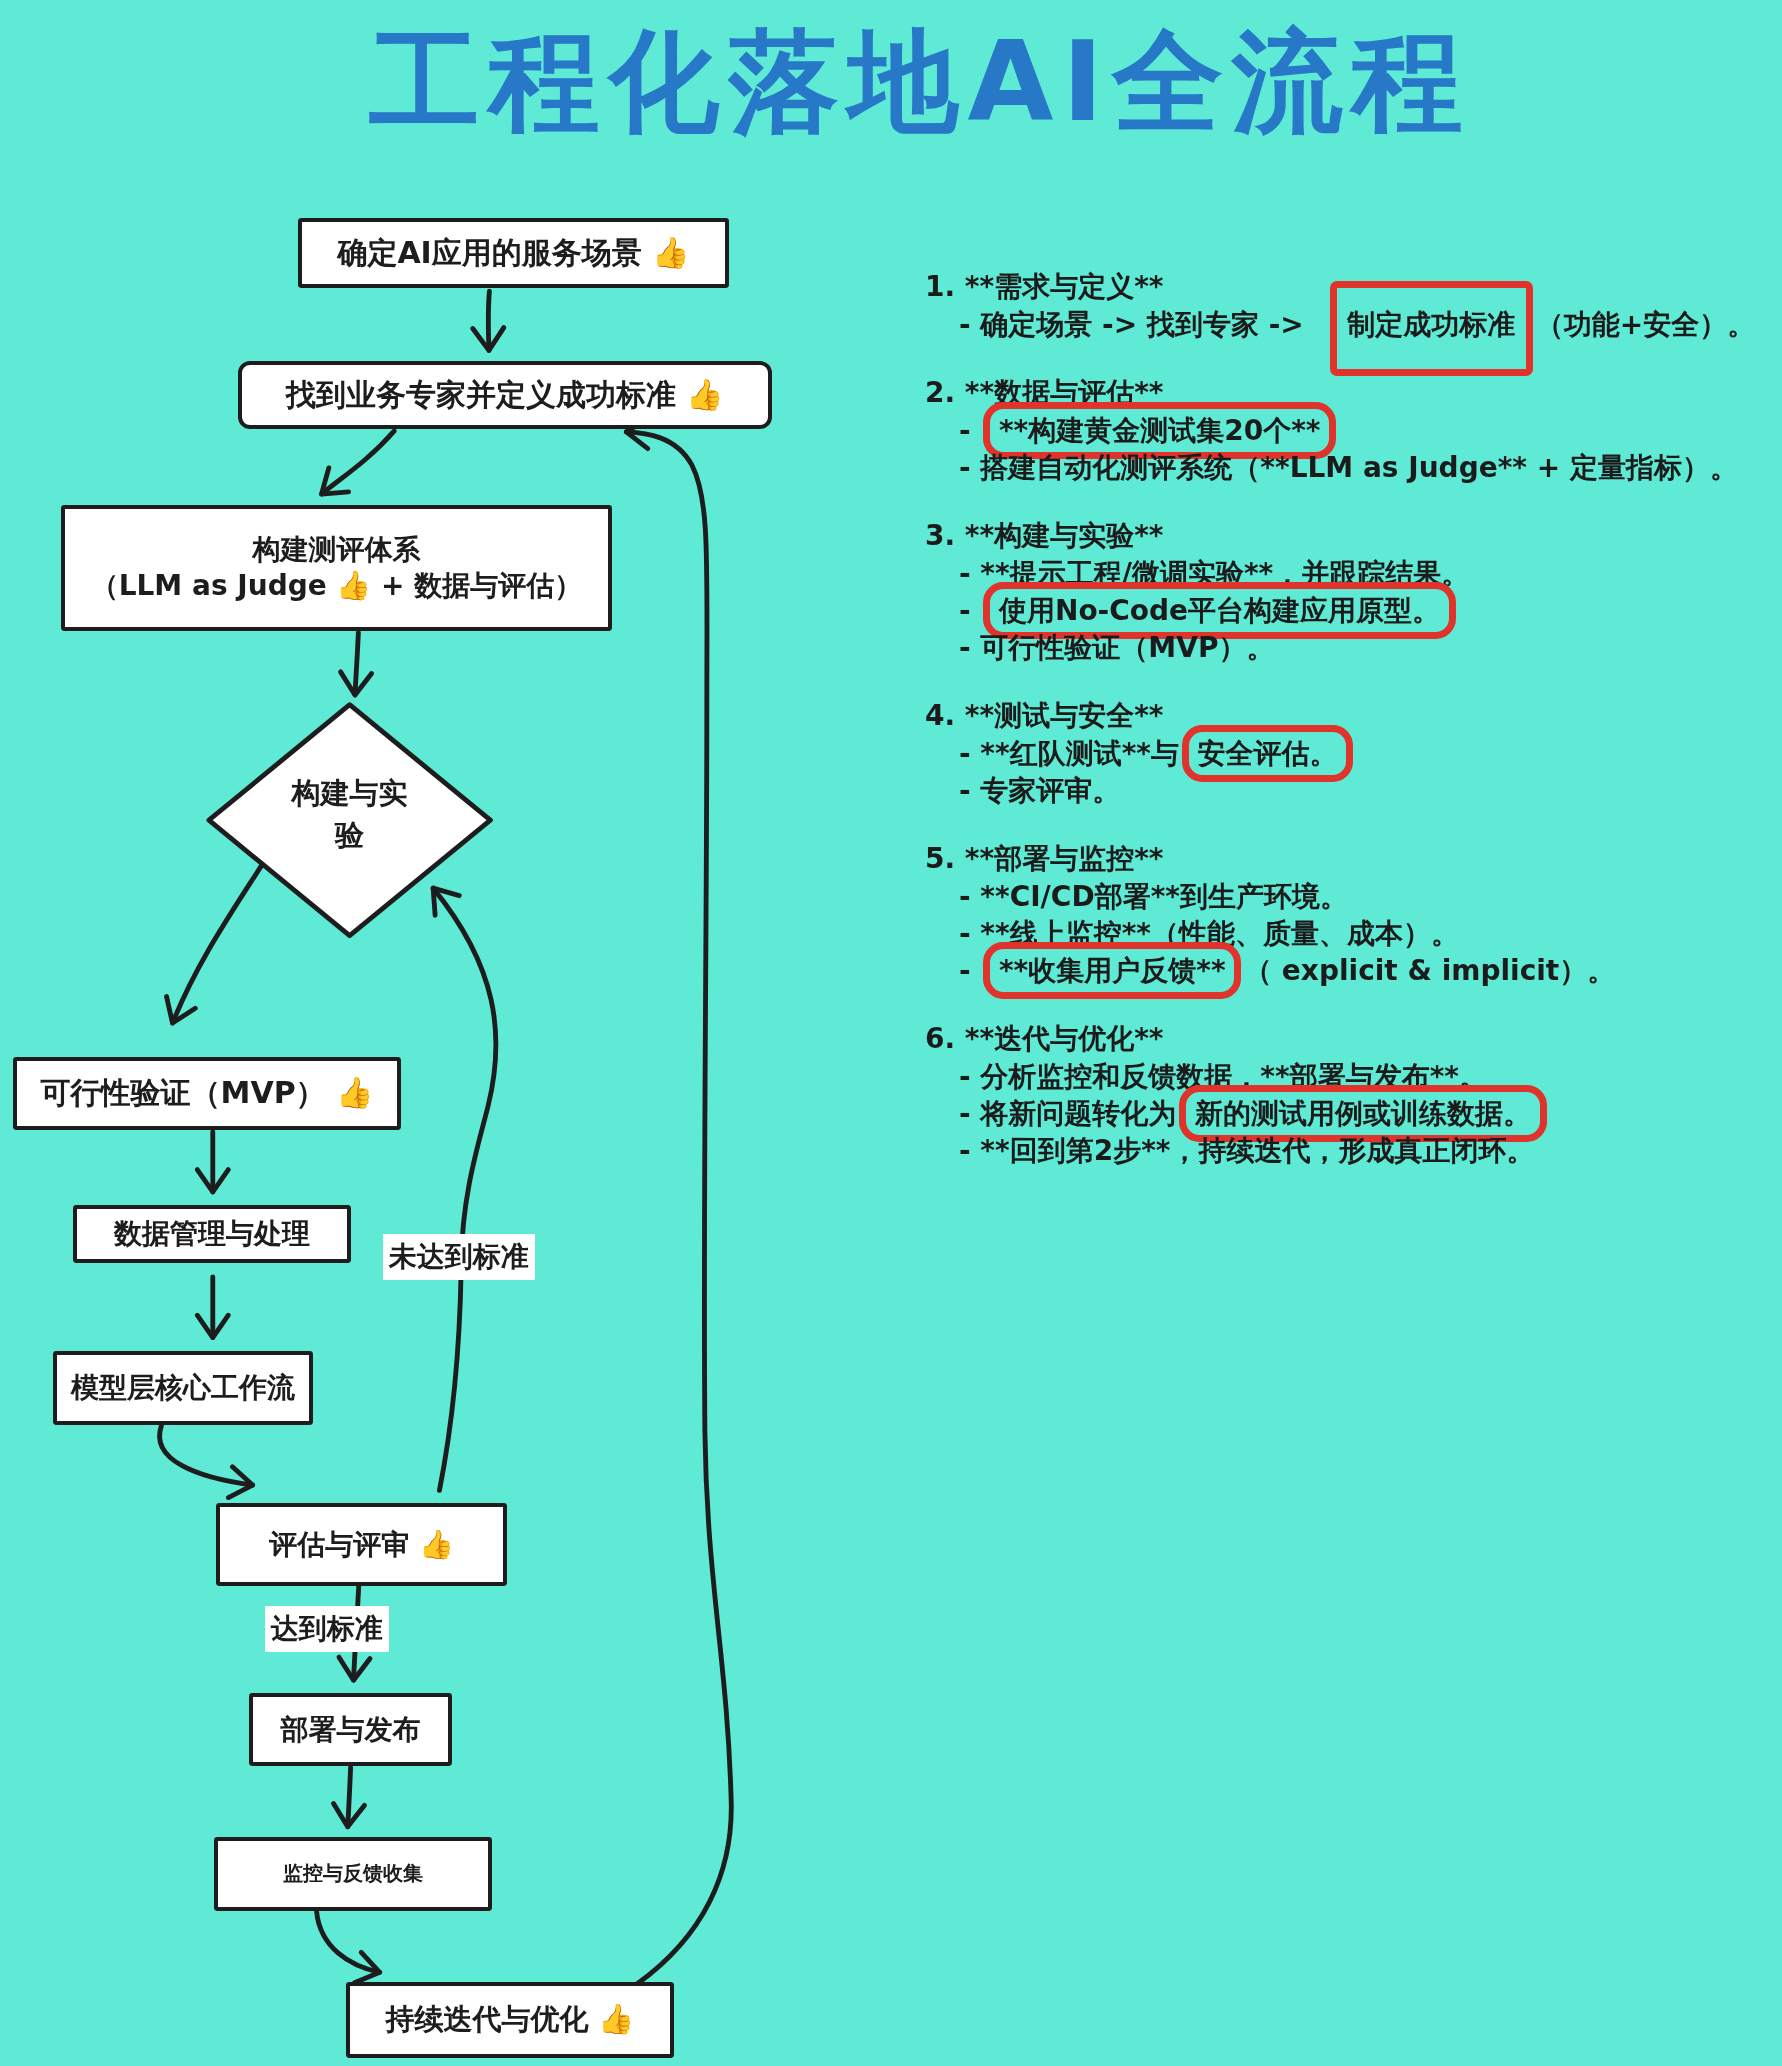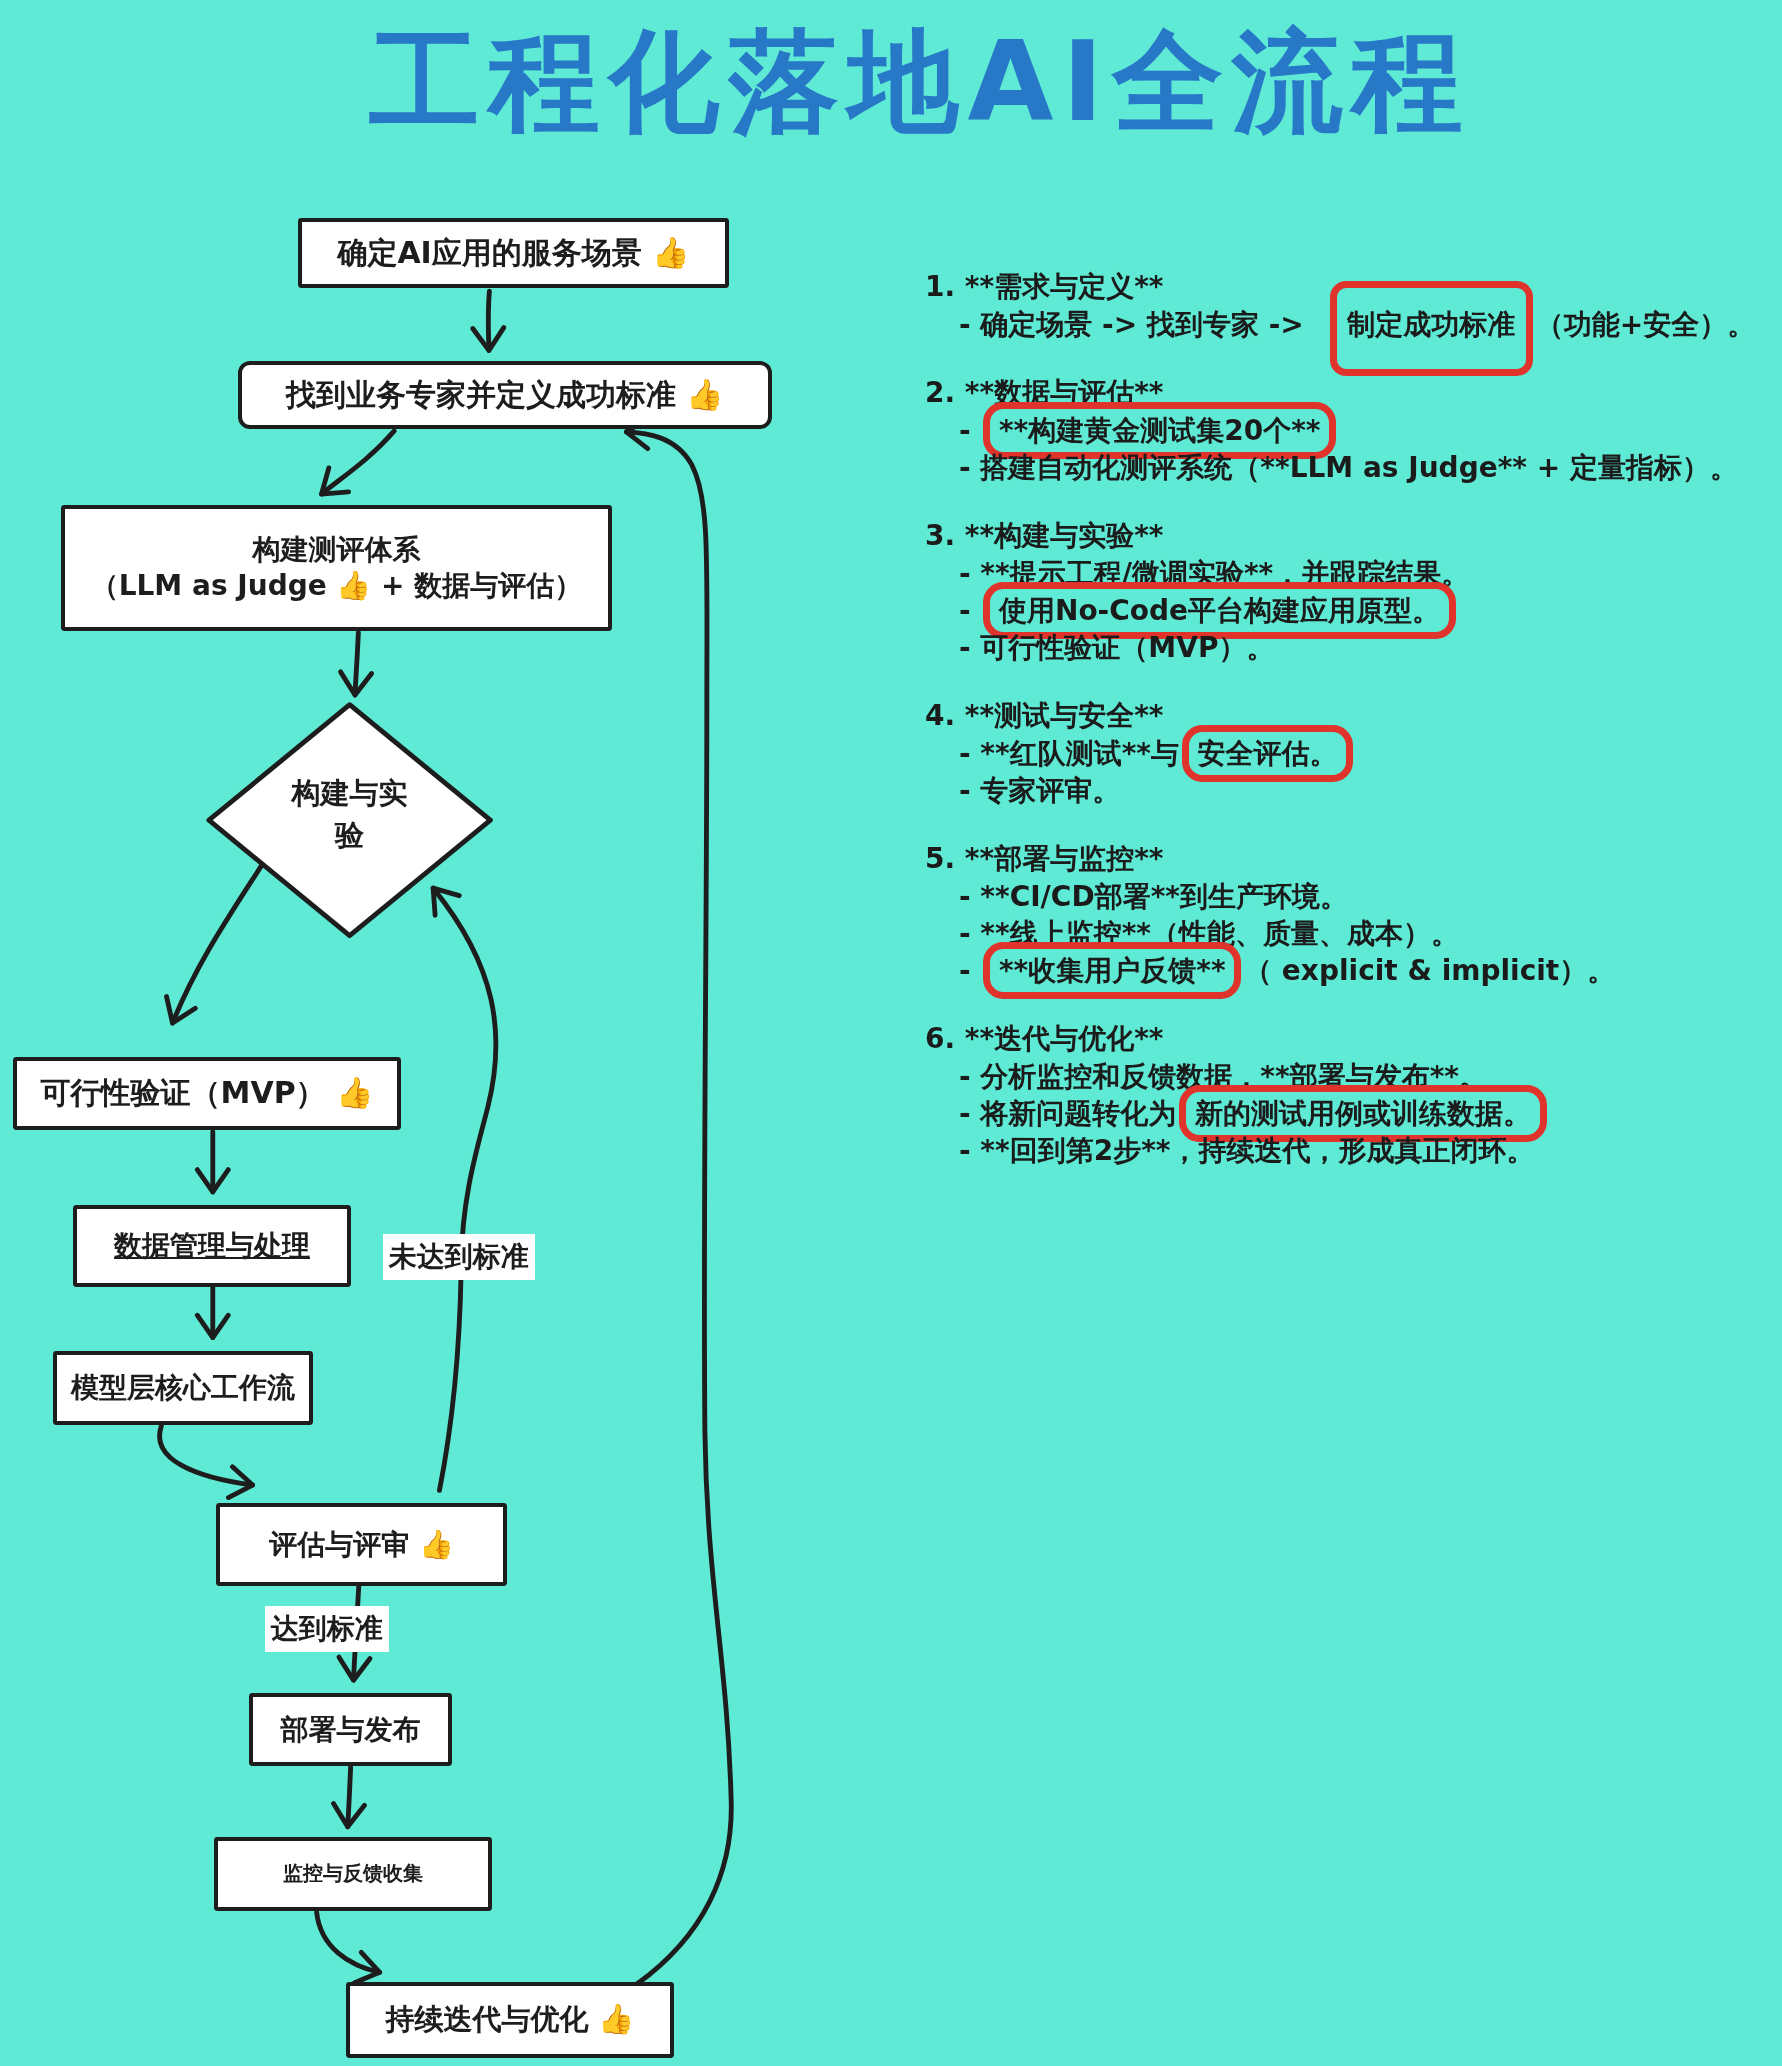--- a/index.html
+++ b/index.html
@@ -19,21 +19,21 @@
     position:absolute;box-sizing:border-box;background:#ffffff;
     border:4.4px solid #1d1d1d;border-radius:3.4px;
     display:flex;flex-direction:column;align-items:center;justify-content:center;
     text-align:center;font-weight:700;z-index:2;line-height:1.28;
   }
   .node .nl{white-space:nowrap;}
   #node-scene          {left:298px;  top:218px;  width:431px;  height:70px; font-size:30px;}
   #node-expert         {left:238px;  top:361px;  width:534px; height:68px; font-size:30px;border-radius:12px;}
   #node-eval-system    {left:61px;  top:505px; width:551px; height:126px; font-size:28px;}
   #node-mvp            {left:13px;   top:1057px; width:388px;  height:73px; font-size:30px;}
-  #node-data           {left:73px;  top:1205px; width:278px;  height:82px; font-size:28px;text-decoration:underline;}
+  #node-data           {left:73px;  top:1205px; width:278px;  height:58px; font-size:28px;}
   #node-model          {left:53px;  top:1351px; width:260px;  height:74px; font-size:28px;}
   #node-review         {left:216px;  top:1491px; width:291px;  height:83px; font-size:28px;margin-top:12px;}
   #node-deploy         {left:249px;  top:1693px; width:203px;  height:73px; font-size:28px;}
   #node-monitor        {left:214px;  top:1837px; width:278px;  height:74px; font-size:20px;}
   #node-iterate        {left:346px;  top:1982px; width:328px;  height:76px; font-size:29px;}
   .diamond-label{
     position:absolute;left:279px;top:772px;width:141px;z-index:2;
     text-align:center;font-weight:700;font-size:29px;line-height:1.45;
   }
   .edge-label{
@@ -48,21 +48,21 @@
     position:absolute;left:925px;top:267px;width:854px;z-index:2;
     font-weight:700;font-size:28px;color:#1b1b1b;
   }
   .note{margin-bottom:30px;}
   .note-heading{line-height:39px;white-space:nowrap;}
   .note-line{line-height:37px;padding-left:34px;white-space:nowrap;}
   .redbox{
     display:inline;border:7.3px solid #e0332b;border-radius:20.4px;
     padding:4.9px 8.7px;margin:0 2.9px;
   }
-  .redbox.tall{padding:20.4px 10.7px 28px 10.7px;border-radius:16px;margin-left:16px;}
+  .redbox.tall{padding:20.4px 10.7px 28px 10.7px;border-radius:7px;margin-left:16px;}
 </style>
 </head>
 <body>
 
 <div id="canvas">
 
   <div class="page-title">工程化落地AI全流程</div>
 
   <svg id="edges" width="1783" height="2066" viewBox="0 0 3673 4257">
     <defs>

